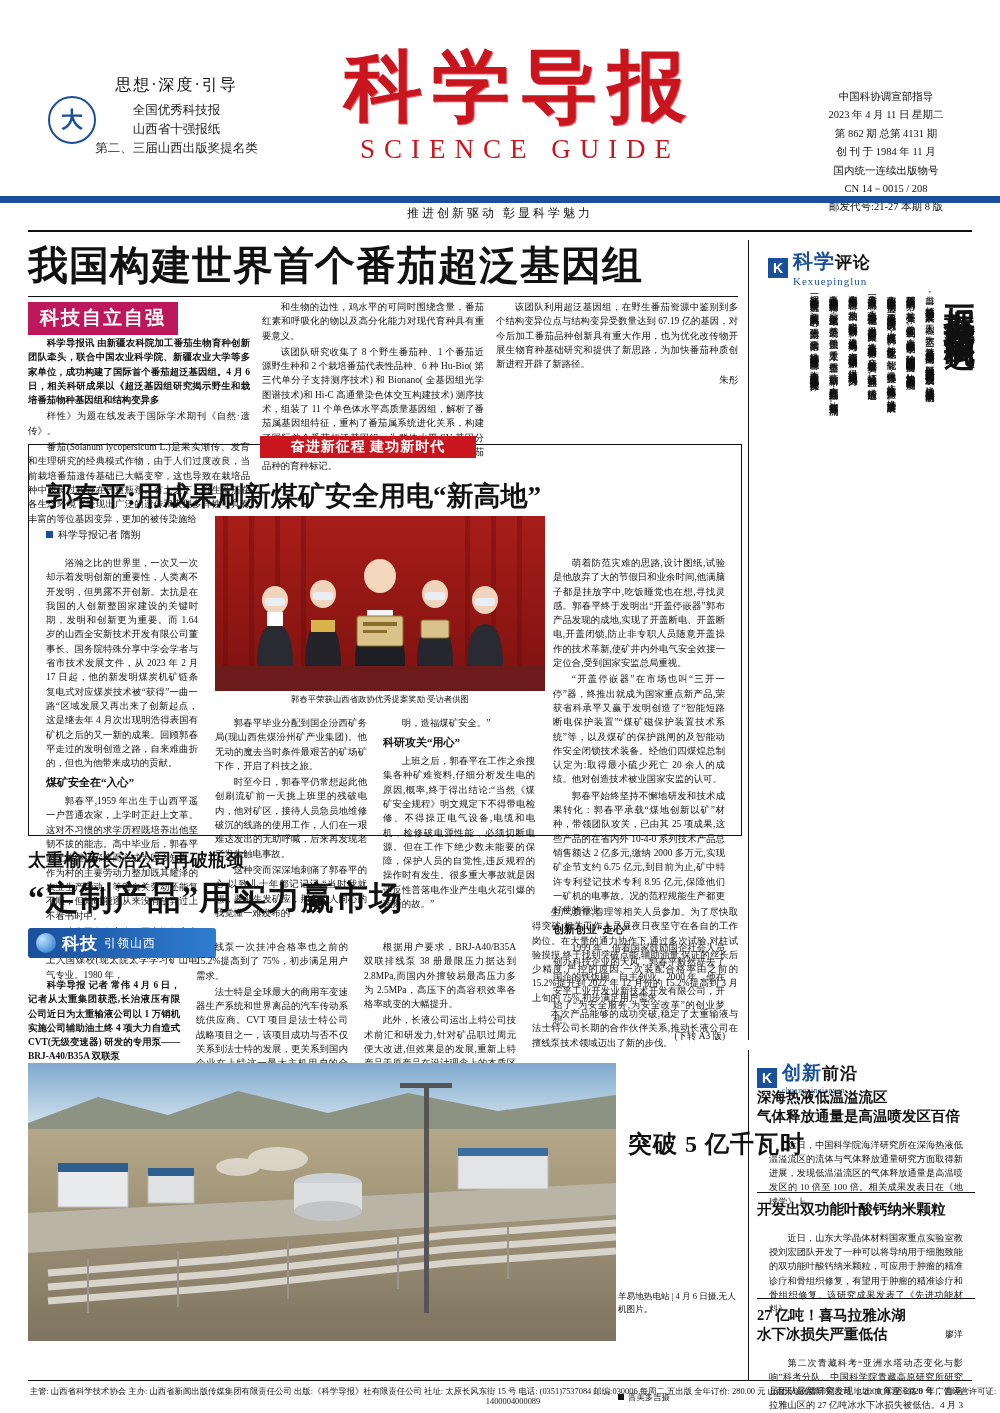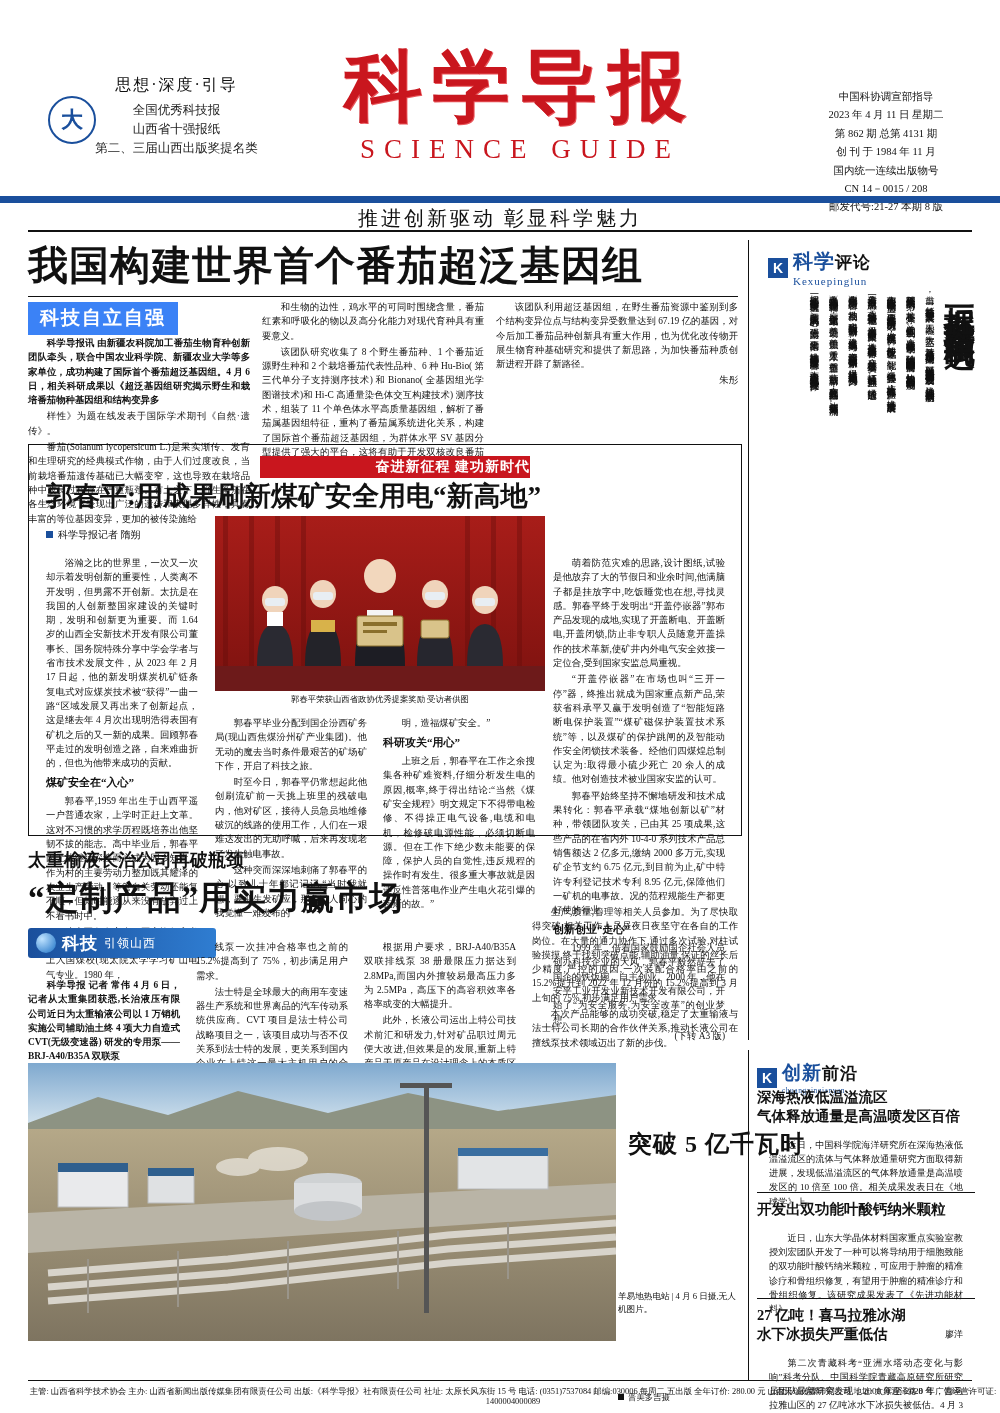--- a/index.html
+++ b/index.html
@@ -26,35 +26,35 @@
     font-size:78px;letter-spacing:10px;font-weight:bold;
     color:#c9161e;font-family:"Liberation Serif",serif;
     text-shadow:1px 1px 0 #e8555a;
     line-height:1.05;
   }
   .mh-title .en{
     font-size:27px;letter-spacing:9px;color:#c9161e;margin-top:6px;font-family:"Liberation Serif",serif;
   }
   .mh-right{position:absolute;right:34px;top:88px;width:160px;font-size:10.5px;line-height:1.75;color:#111;text-align:center;}
   .mh-bar{position:absolute;left:0;top:196px;width:1000px;height:7px;background:#1a4f9c;}
-  .mh-motto{position:absolute;left:0;top:205px;width:1000px;text-align:center;font-size:20px;letter-spacing:3px;color:#111;}
+  .mh-motto{position:absolute;left:0;top:205px;width:1000px;text-align:center;font-size:12px;letter-spacing:3px;color:#111;}
 
   
   .rule{position:absolute;background:#111;}
 
   
   .headline{
     position:absolute;left:28px;top:238px;width:710px;
     font-size:40px;font-weight:bold;letter-spacing:1px;color:#111;
     font-family:"Liberation Serif",serif;
   }
 
   
   .tag-blue{
-    display:inline-block;background:#3b82f6;color:#fff;font-size:19px;font-weight:bold;
+    display:inline-block;background:#be185d;color:#fff;font-size:19px;font-weight:bold;
     padding:3px 12px 4px;letter-spacing:2px;
   }
   .kx-flag{position:absolute;left:28px;top:302px;width:160px;}
 
   
   .col{position:absolute;font-size:9.4px;line-height:1.52;text-align:justify;color:#111;
        font-family:"Liberation Serif",serif;}
   .col p{margin:0 0 2px;text-indent:2em;}
   .byline{font-weight:bold;}
 
@@ -73,22 +73,22 @@
     position:absolute;right:62px;top:288px;
     writing-mode:vertical-rl;text-orientation:upright;
     font-size:9.3px;line-height:1.75;color:#111;height:700px;letter-spacing:0.5px;
     text-align:justify;
   }
   .v-body p{margin:0 0 0 3px;}
 
   
   .feature{position:absolute;left:28px;top:444px;width:712px;height:390px;border:1.5px solid #111;}
   .feat-banner{
-    position:absolute;left:260px;top:436px;width:270px;height:22px;background:#c9161e;color:#fff;
-    font-size:14px;font-weight:bold;text-align:right;line-height:22px;letter-spacing:1px;margin-top:20px;
+    position:absolute;left:260px;top:436px;width:216px;height:22px;background:#c9161e;color:#fff;
+    font-size:14px;font-weight:bold;text-align:center;line-height:22px;letter-spacing:1px;
   }
   .feat-title{position:absolute;left:46px;top:478px;width:500px;font-size:27px;font-weight:bold;letter-spacing:0px;}
   .feat-byline{position:absolute;left:46px;top:528px;font-size:10px;color:#111;}
   .feat-byline .sq{display:inline-block;width:7px;height:7px;background:#1a4f9c;margin-right:5px;}
   .feat-photo{position:absolute;left:215px;top:516px;width:330px;height:175px;
     background:linear-gradient(180deg,#9b1a17 0%,#b5201c 45%,#7e1512 100%);overflow:hidden;}
   .photo-cap{position:absolute;left:215px;top:694px;width:330px;font-size:8.4px;color:#111;text-align:center;}
 
   
   .mid-kicker{position:absolute;left:28px;top:848px;font-size:18px;font-weight:bold;}

